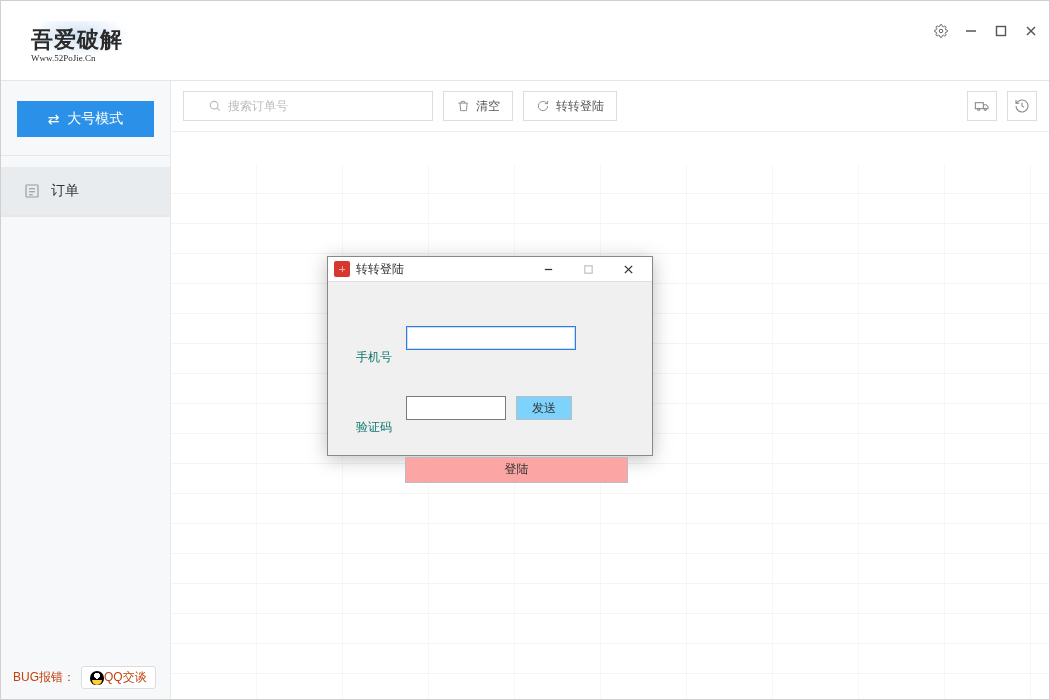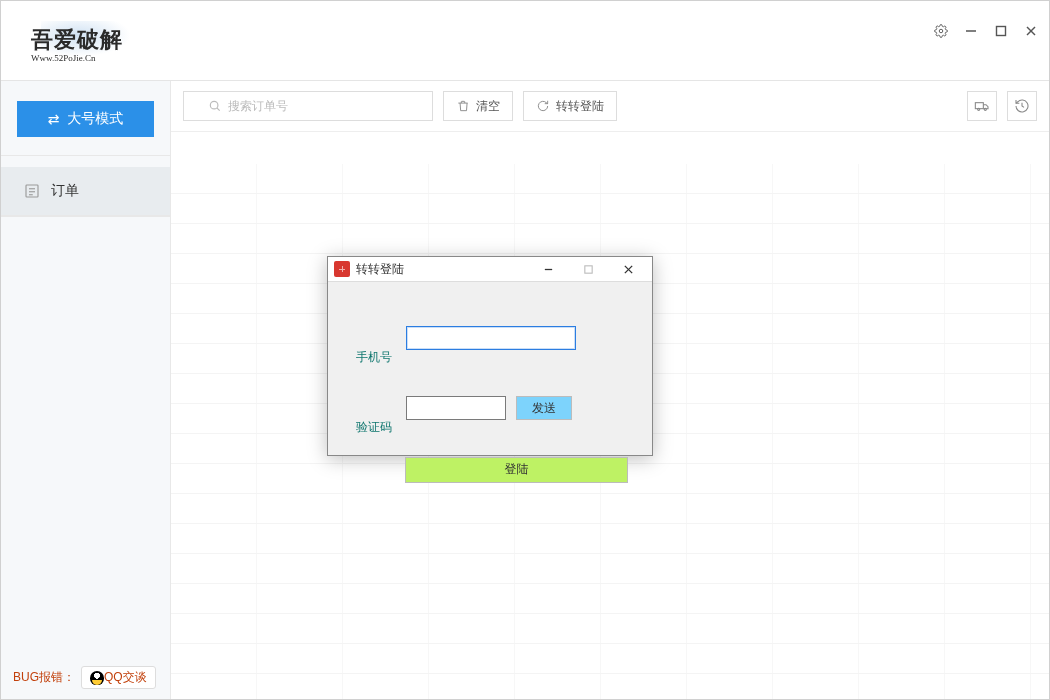--- a/index.html
+++ b/index.html
@@ -283,21 +283,21 @@
       border: 1px solid #bcbcbc;
       font-size: 12px;
       cursor: pointer;
       color: #333;
     }
     .login-btn {
       display: block;
       width: 228px;
       height: 26px;
       margin-left: 0px;
-      background: #bef264;
+      background: #fca5a5;
       border: 1px solid #bcbcbc;
       font-size: 12px;
       cursor: pointer;
       color: #333;
     }
   </style>
 </head>
 <body>
 
 <div class="window-frame">

